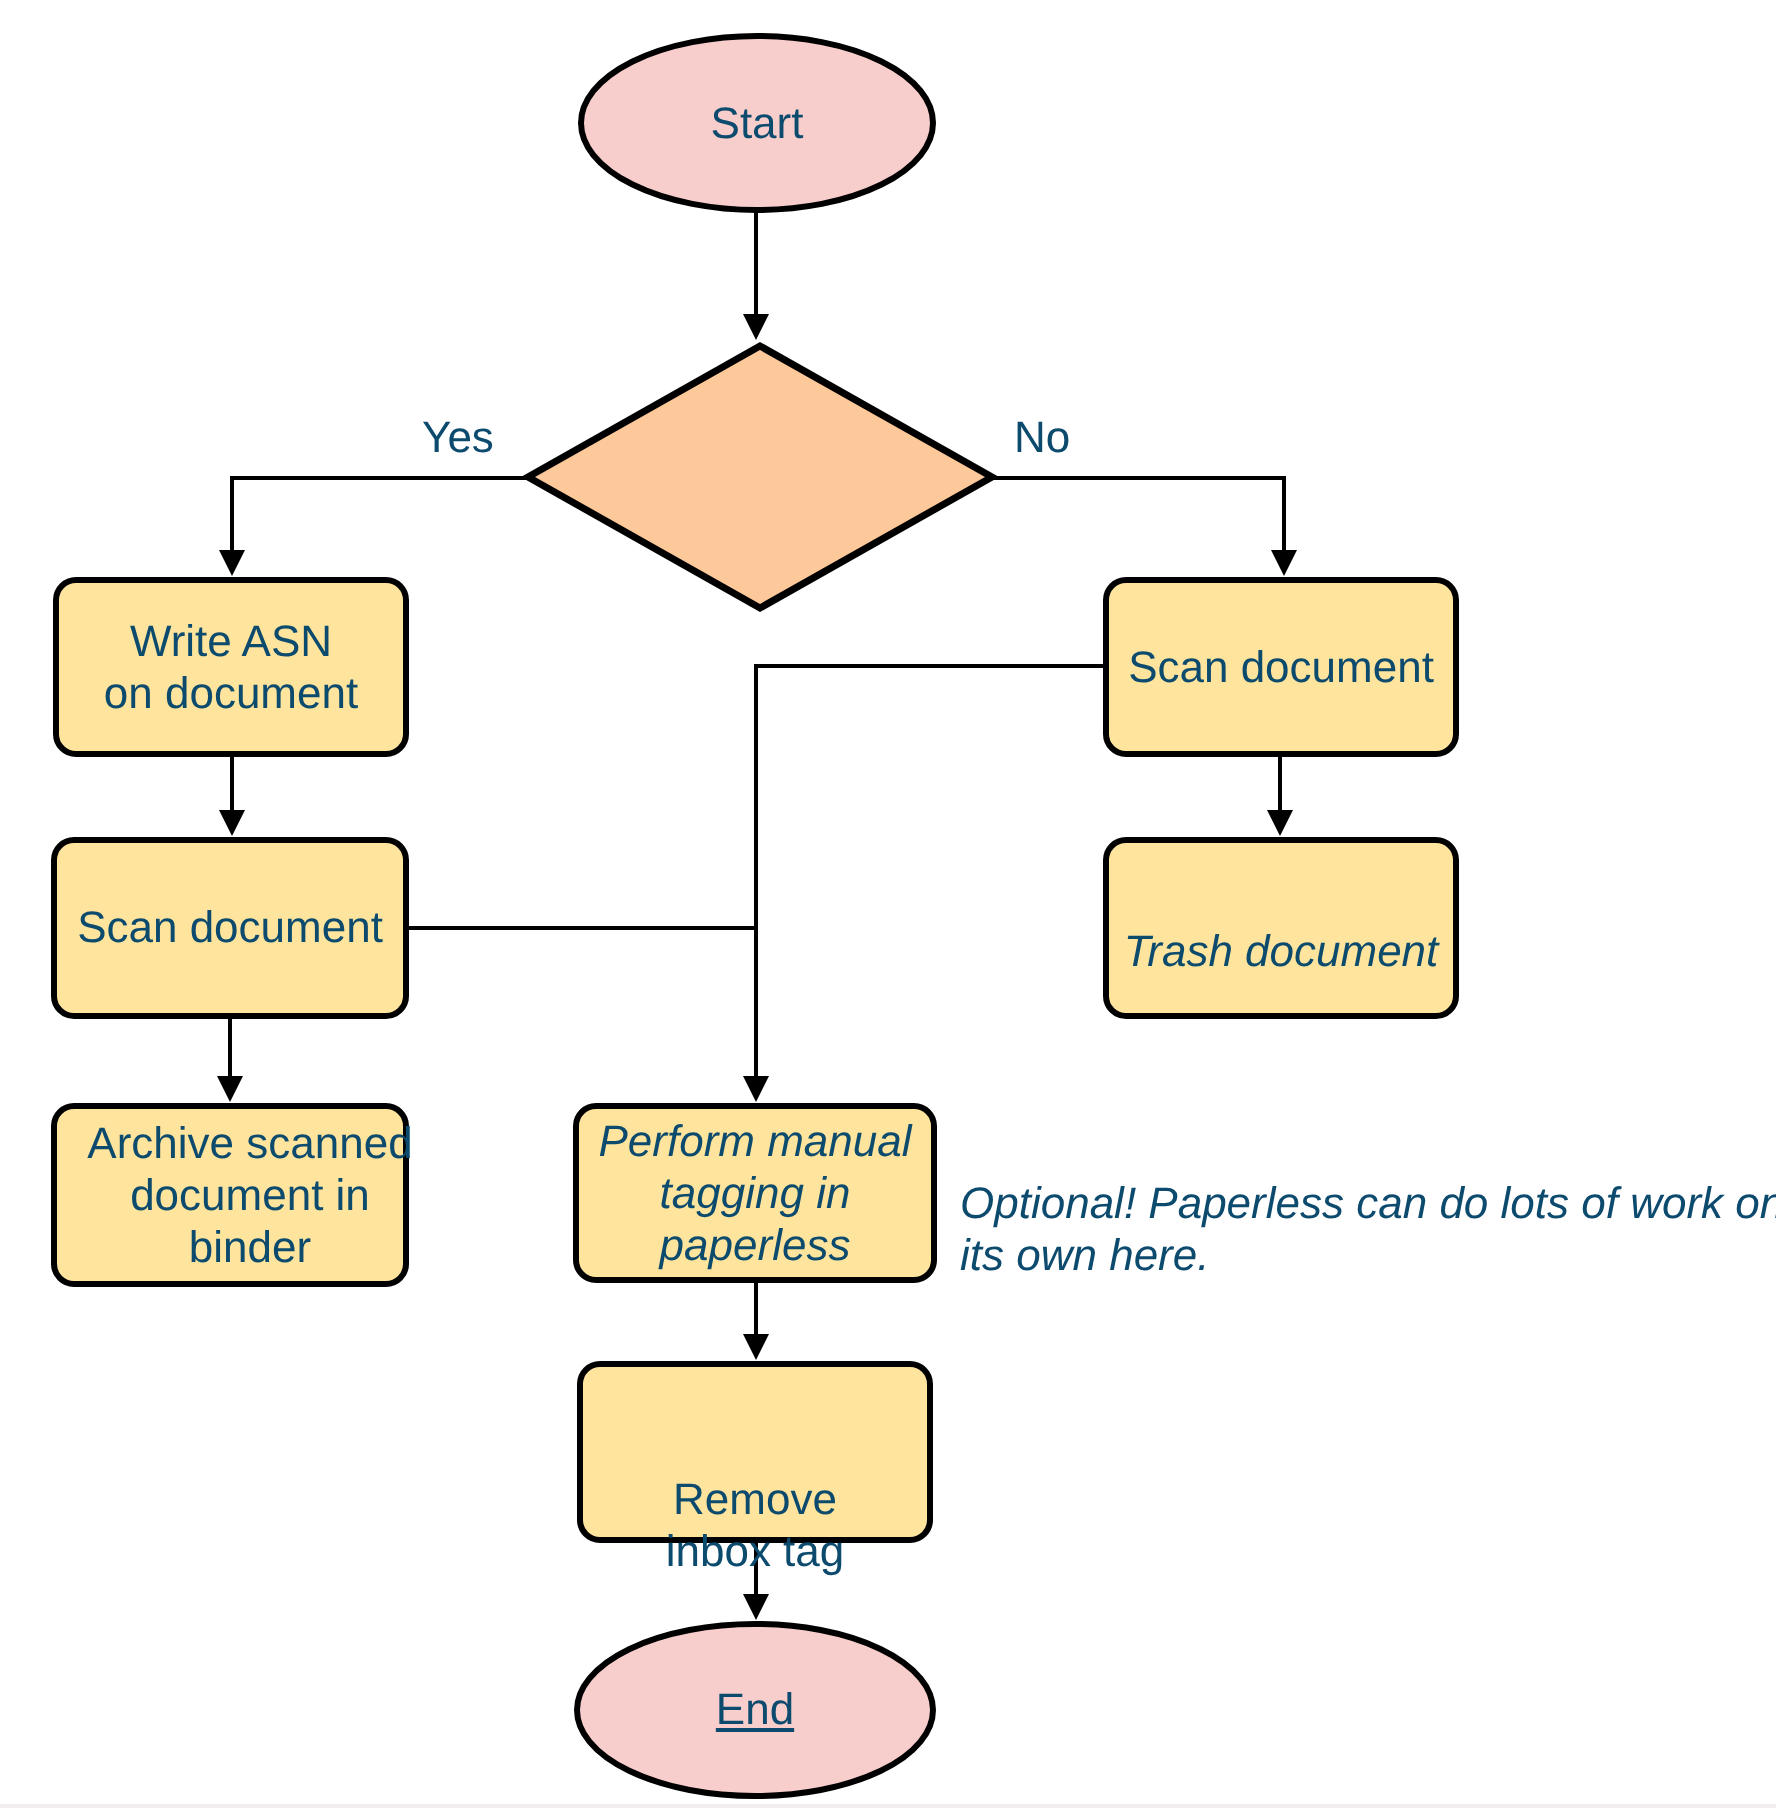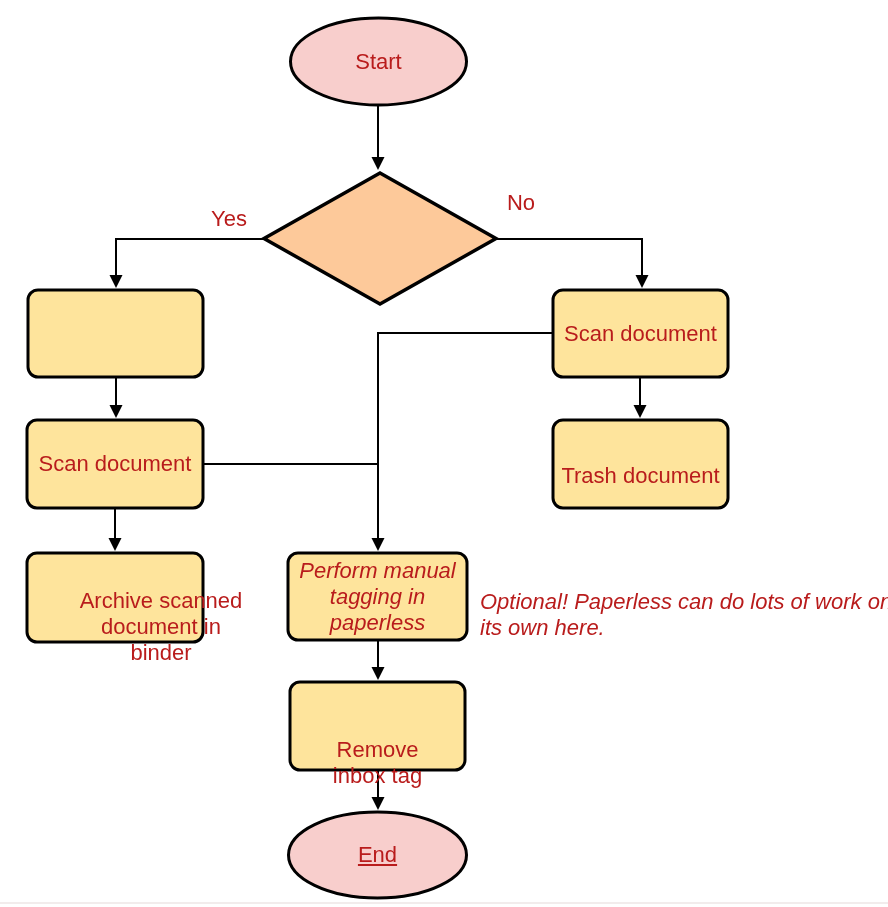--- a/index.html
+++ b/index.html
@@ -6,21 +6,21 @@
     margin: 0;
     padding: 0;
     background: #ffffff;
   }
   .canvas {
     position: relative;
     width: 888px;
     height: 907px;
     background: #ffffff;
     font-family: "Liberation Sans", sans-serif;
-    color: #b91c1c;
+    color: #0c4a6e;
     overflow: hidden;
   }
   .canvas svg {
     position: absolute;
     left: 0;
     top: 0;
   }
   
   .shape {
     stroke: var(--stroke, #000);
@@ -116,41 +116,43 @@
     <rect class="shape process" x="553" y="290" width="175" height="87" rx="10"></rect>
     <rect class="shape process" x="553" y="420" width="175" height="88" rx="10"></rect>
     <rect class="shape process" x="288" y="553" width="179" height="87" rx="10"></rect>
     <rect class="shape process" x="290" y="682" width="175" height="88" rx="10"></rect>
     <ellipse class="shape terminal" cx="377.5" cy="855" rx="89" ry="43"></ellipse>
   </svg>
 
   <div class="node-label" style="left:290px; top:18px; width:177px; height:87px;">Start</div>
 
 
+  <div class="node-label" style="left:28px; top:290px; width:175px; height:87px;">Write ASN
+on document</div>
 
   <div class="node-label" style="left:27px; top:420px; width:176px; height:88px;">Scan document</div>
 
-  <div class="node-label" style="left:27px; top:582px; width:196px; height:89px;padding-left:36px;">Archive scanned
+  <div class="node-label" style="left:27px; top:553px; width:196px; height:89px;">Archive scanned
 document in
 binder</div>
 
   <div class="node-label" style="left:553px; top:290px; width:175px; height:87px;">Scan document</div>
 
-  <div class="node-label" style="left:553px; top:420px; width:175px; height:112px;">Trash document</div>
+  <div class="node-label" style="left:553px; top:420px; width:175px; height:112px;font-style:italic;">Trash document</div>
 
   <div class="node-label" style="left:288px; top:553px; width:179px; height:87px;font-style:italic;">Perform manual
 tagging in
 paperless</div>
 
   <div class="node-label" style="left:290px; top:682px; width:175px; height:88px;margin-top:37px;">Remove
 inbox tag</div>
 
   <div class="node-label" style="left:288px; top:812px; width:179px; height:85px;text-decoration:underline;">End</div>
 
   <div class="edge-label" style="left:196px; top:206px; width:66px;">Yes</div>
 
-  <div class="edge-label" style="left:492px; top:190px; width:58px;">No</div>
+  <div class="edge-label" style="left:492px; top:206px; width:58px;">No</div>
 
   <div class="annotation">Optional! Paperless can do lots of work on
 its own here.</div>
 
   <div class="bottom-rule"></div>
 </div>
 
 </body></html>

